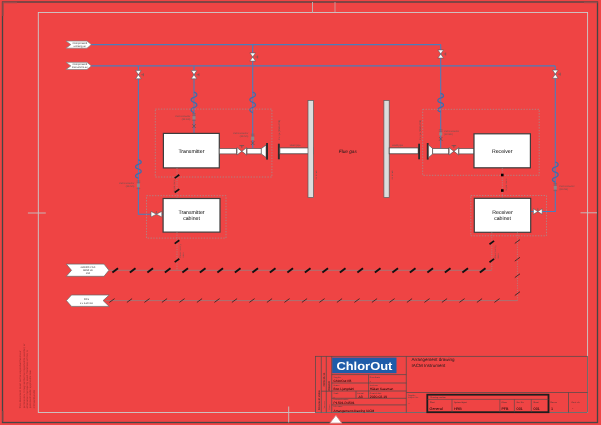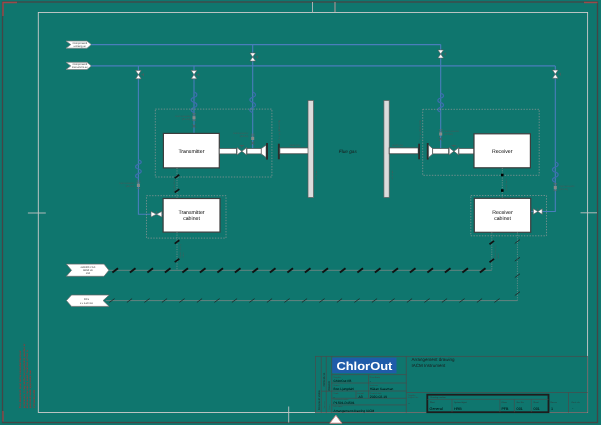--- a/index.html
+++ b/index.html
@@ -1,16 +1,16 @@
 <!DOCTYPE html>
 <html><head>
 <meta charset="utf-8">
 <style>
 html,body{margin:0;padding:0;background:#fff;}
-#page{position:relative;width:601px;height:425px;background:#0f766e;font-family:"Liberation Sans",sans-serif;}
+#page{position:relative;width:601px;height:425px;background:#ef4444;font-family:"Liberation Sans",sans-serif;}
 svg{position:absolute;top:0;left:0;}
 text{font-family:"Liberation Sans",sans-serif;-webkit-font-smoothing:antialiased;text-rendering:geometricPrecision;}
 </style>
 </head>
 <body>
 <div id="page">
 <svg width="601" height="425" viewBox="0 0 601 425">
 
 <rect x="2.5" y="2" width="595" height="420.5" fill="none" stroke="#454545" stroke-width="1.3"></rect>
 

